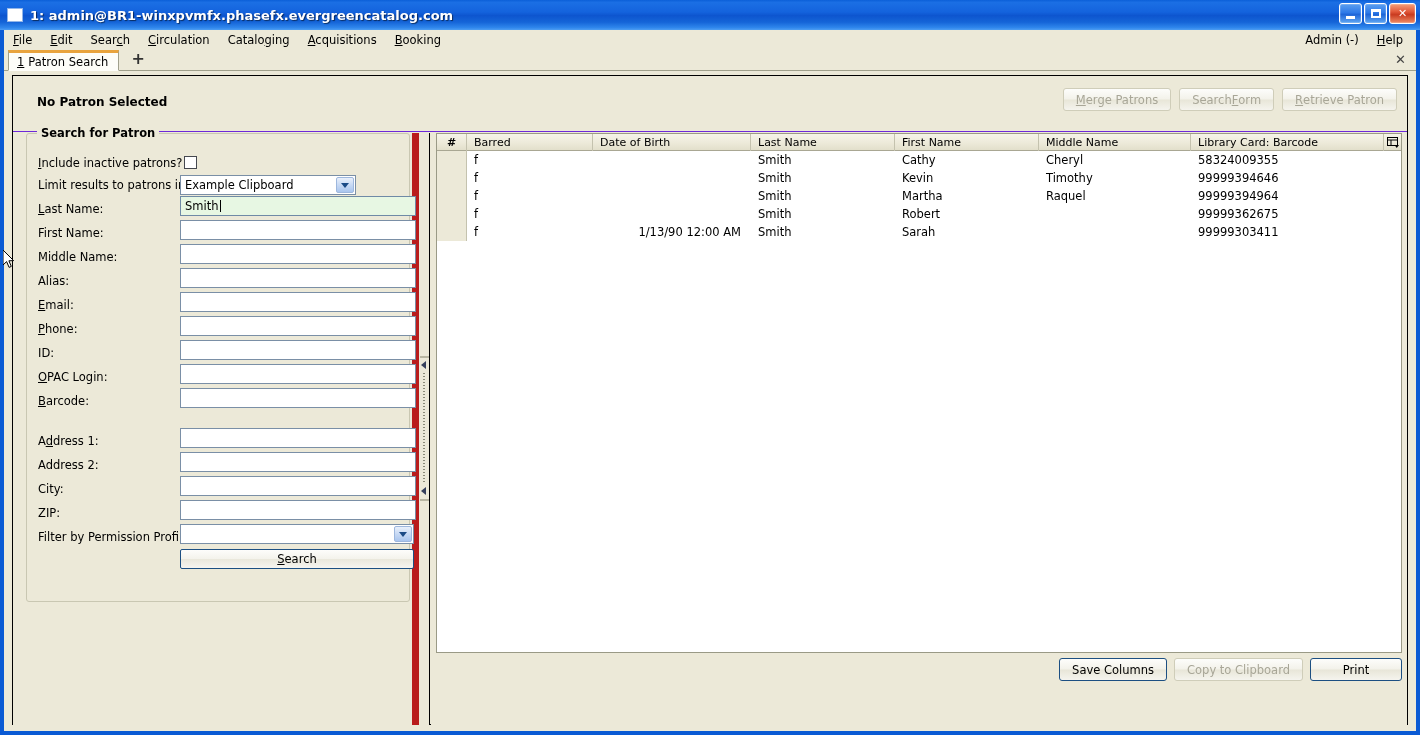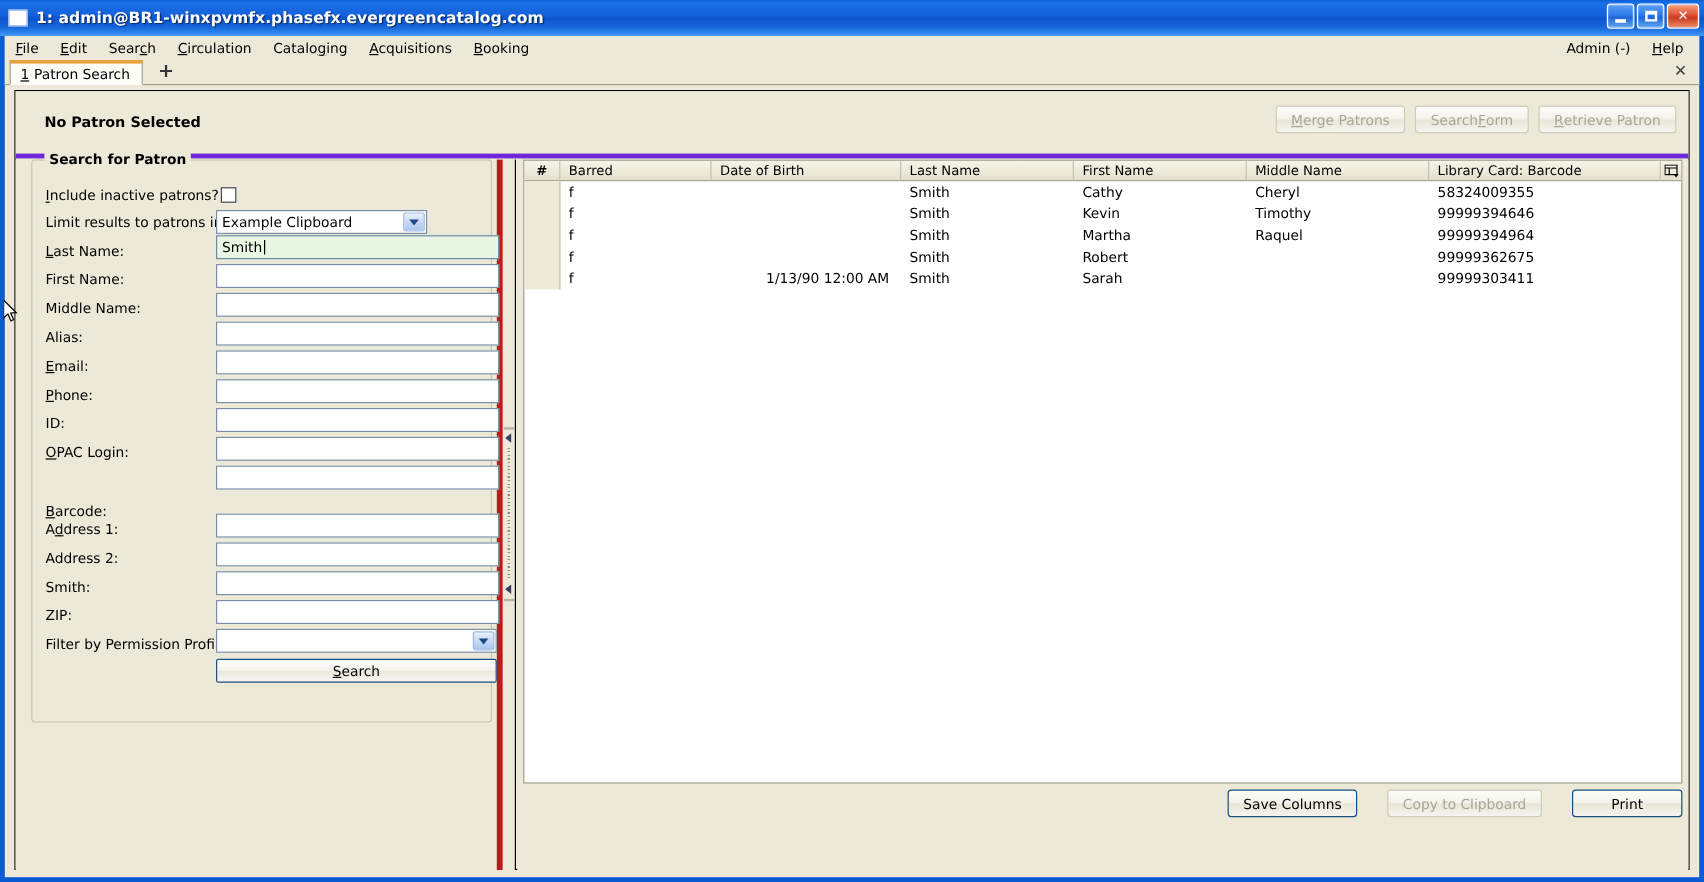--- a/index.html
+++ b/index.html
@@ -106,21 +106,21 @@
   #content {
     position:absolute; left:8px; top:45px; width:1396px; height:650px;
     border:1px solid #000;
     background:#ece9d8;
   }
 
   
   #patron-head {
     position:absolute; left:0; top:0; width:1394px; height:56px;
     background:#ece9d8;
-    border-bottom:4px solid #6d28d9;
+    border-bottom:1px solid #6d28d9;
   }
   #patron-head-label {
     position:absolute; left:24px; top:19px;
     font-weight:bold; font-size:12px; color:#000;
   }
   #patron-head-buttons {
     position:absolute; right:10px; top:12px; display:flex; gap:8px;
   }
   .xbtn {
     height:23px; padding:0 12px;
@@ -131,21 +131,21 @@
     color:#000;
     white-space:nowrap;
   }
   .xbtn.disabled { color:#a8a697; border-color:#cfcdb9; }
   .xbtn.primary { border:1px solid #1c4f82; }
 
   
   #left-panel {
     position:absolute; left:0; top:57px; width:406px; height:592px;
     background:#ece9d8;
-    border-right:5px solid #b91c1c;
+    border-right:7px solid #b91c1c;
   }
   #fieldset {
     position:absolute; left:13px; top:0px; width:384px; height:469px;
     border:1px solid #c9c7b2; border-radius:3px;
     background:#ece9d8;
   }
   #fieldset-legend {
     position:absolute; left:10px; top:-8px;
     background:#ece9d8; padding:0 4px;
     font-weight:bold; font-size:11.5px;
@@ -267,21 +267,21 @@
     justify-content:center; padding-left:0; font-weight:bold;
     background:#ece9d8; font-size:11px;
   }
   .gc.right { justify-content:flex-end; padding-right:10px; }
   #numcol-bg {
     position:absolute; left:0; top:0; width:30px; bottom:0;
     background:#ece9d8; border-right:1px solid #c4c2ae;
   }
   #grid-bottom-buttons {
     position:absolute; right:5px; top:525px;
-    display:flex; gap:25px;
+    display:flex; gap:7px;
   }
 
   
   #cursor {
     position:absolute; left:3px; top:250px; width:13px; height:19px;
     z-index:50;
   }
 </style>
 </head>
 <body>
@@ -405,21 +405,21 @@
               <span></span>
             </div>
 
           <div class="frow" style="top:233px;">
               <span class="flabel"><span class="u">O</span>PAC Login:</span>
             </div>
           <div class="finput" style="left:153px; top:230px;">
               <span></span>
             </div>
 
-          <div class="frow" style="top:257px;margin-top:25px;">
+          <div class="frow" style="top:257px;">
               <span class="flabel"><span class="u">B</span>arcode:</span>
             </div>
           <div class="finput" style="left:153px; top:254px;">
               <span></span>
             </div>
 
           <div class="frow" style="top:297px;">
               <span class="flabel">A<span class="u">d</span>dress 1:</span>
             </div>
           <div class="finput" style="left:153px; top:294px;">
@@ -427,21 +427,21 @@
             </div>
 
           <div class="frow" style="top:321px;">
               <span class="flabel">Address 2:</span>
             </div>
           <div class="finput" style="left:153px; top:318px;">
               <span></span>
             </div>
 
           <div class="frow" style="top:345px;">
-              <span class="flabel">Smith:</span>
+              <span class="flabel">City:</span>
             </div>
           <div class="finput" style="left:153px; top:342px;">
               <span></span>
             </div>
 
           <div class="frow" style="top:369px;">
               <span class="flabel">ZIP:</span>
             </div>
           <div class="finput" style="left:153px; top:366px;">
               <span></span>

